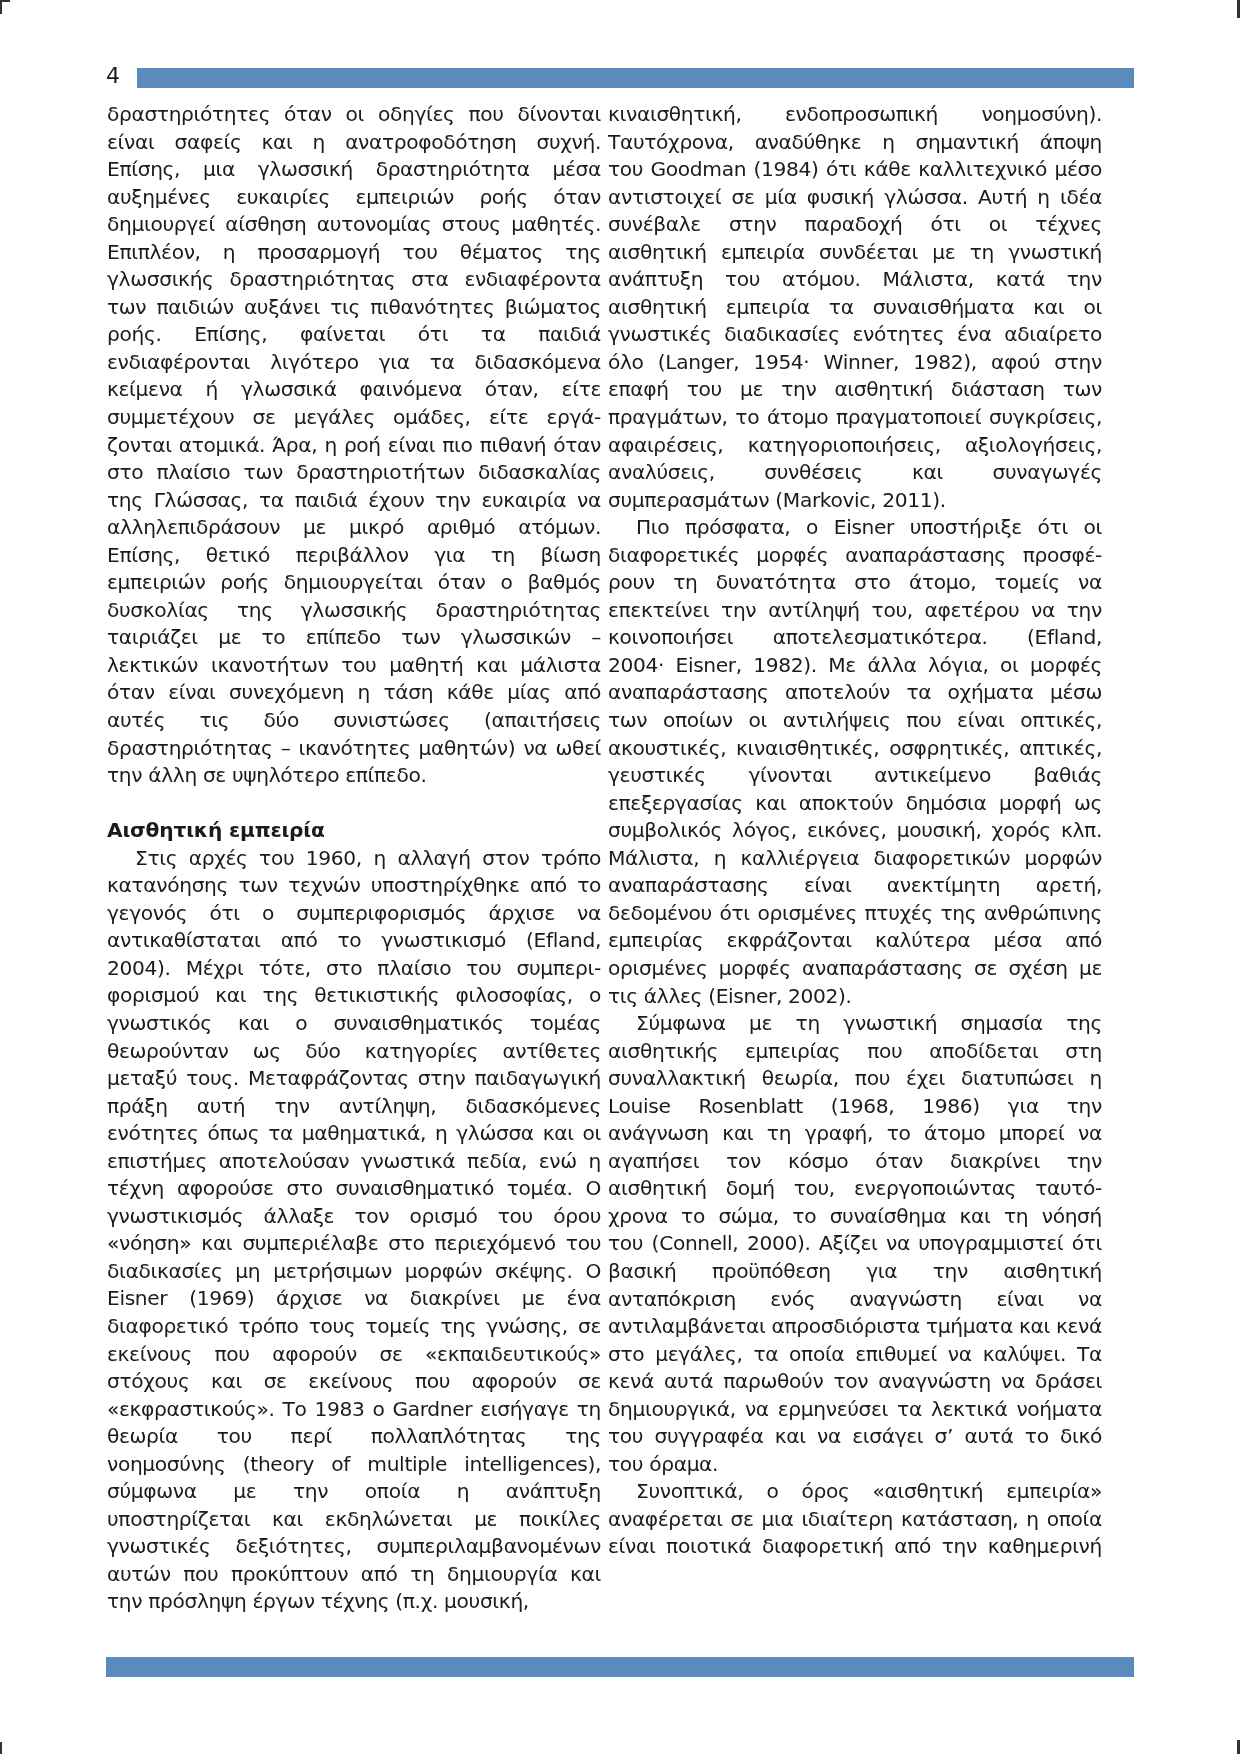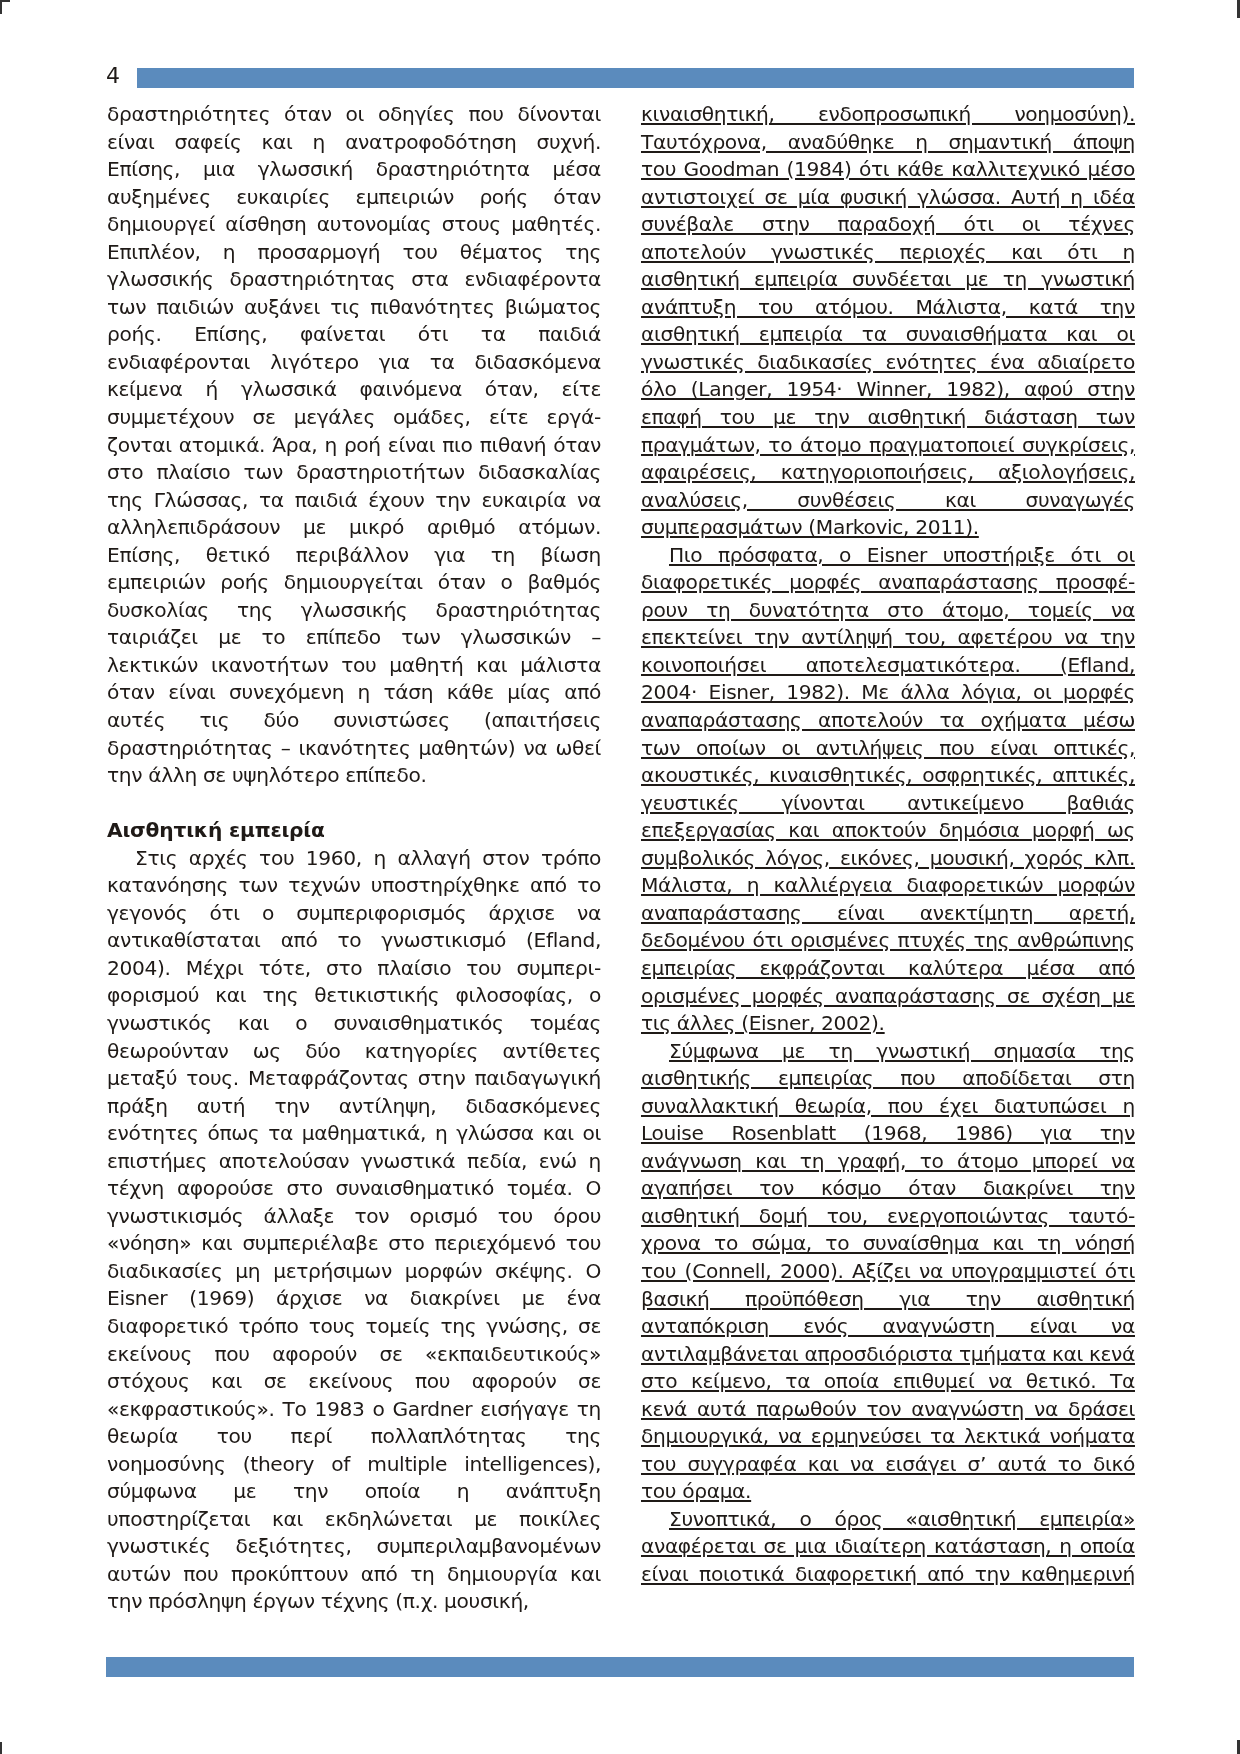--- a/index.html
+++ b/index.html
@@ -6,21 +6,21 @@
   body { width: 1240px; height: 1754px; position: relative; overflow: hidden;
          font-family: "DejaVu Sans", "Liberation Sans", sans-serif; color: #1f1a17; }
   .crop { position: absolute; background: #333; }
   .page-num { position: absolute; left: 106px; top: 62px; font-size: 22px; line-height: 28px; }
   .bar { position: absolute; background: #5b8bbd; }
   .bar.top { left: 137px; top: 68px; width: 997px; height: 20px; }
   .bar.bottom { left: 106px; top: 1657px; width: 1028px; height: 20px; }
   .col { position: absolute; top: 101px; width: 494px; font-size: 20.2px; line-height: 27.55px;
          text-align: justify; letter-spacing: -0.35px; word-spacing: 0px; }
   .col.left { left: 107px; }
-  .col.right { left: 641px; text-decoration: underline; }
+  .col.right { left: 608px; }
   .col p { margin: 0; }
   .col h2 { margin: 27.5px 0 0 0; font-size: 20.2px; line-height: 27.55px; font-weight: bold; letter-spacing: -0.2px; }
   .line { display: block; text-align: justify; text-align-last: justify; white-space: nowrap; overflow: visible; }
   .line.last { text-align-last: left; }
 </style>
 </head>
 <body>
 
 <div class="crop" style="left:0;top:0;width:10px;height:2px;"></div>
 <div class="crop" style="left:0;top:0;width:2px;height:14px;"></div>
@@ -92,21 +92,20 @@
     </p>
 </div>
 
 <div class="col right">
   <p id="rp1">
       <span class="line">κιναισθητική, ενδοπροσωπική νοημοσύνη).</span>
       <span class="line">Ταυτόχρονα, αναδύθηκε η σημαντική άποψη</span>
       <span class="line">του Goodman (1984) ότι κάθε καλλιτεχνικό μέσο</span>
       <span class="line">αντιστοιχεί σε μία φυσική γλώσσα. Αυτή η ιδέα</span>
       <span class="line">συνέβαλε στην παραδοχή ότι οι τέχνες</span>
-      <span class="line">αποτελούν γνωστικές περιοχές και ότι η</span>
       <span class="line">αισθητική εμπειρία συνδέεται με τη γνωστική</span>
       <span class="line">ανάπτυξη του ατόμου. Μάλιστα, κατά την</span>
       <span class="line">αισθητική εμπειρία τα συναισθήματα και οι</span>
       <span class="line">γνωστικές διαδικασίες ενότητες ένα αδιαίρετο</span>
       <span class="line">όλο (Langer, 1954· Winner, 1982), αφού στην</span>
       <span class="line">επαφή του με την αισθητική διάσταση των</span>
       <span class="line">πραγμάτων, το άτομο πραγματοποιεί συγκρίσεις,</span>
       <span class="line">αφαιρέσεις, κατηγοριοποιήσεις, αξιολογήσεις,</span>
       <span class="line">αναλύσεις, συνθέσεις και συναγωγές</span>
       <span class="line last">συμπερασμάτων (Markovic, 2011).</span>
@@ -137,21 +136,21 @@
       <span class="line">συναλλακτική θεωρία, που έχει διατυπώσει η</span>
       <span class="line">Louise Rosenblatt (1968, 1986) για την</span>
       <span class="line">ανάγνωση και τη γραφή, το άτομο μπορεί να</span>
       <span class="line">αγαπήσει τον κόσμο όταν διακρίνει την</span>
       <span class="line">αισθητική δομή του, ενεργοποιώντας ταυτό-</span>
       <span class="line">χρονα το σώμα, το συναίσθημα και τη νόησή</span>
       <span class="line">του (Connell, 2000). Αξίζει να υπογραμμιστεί ότι</span>
       <span class="line">βασική προϋπόθεση για την αισθητική</span>
       <span class="line">ανταπόκριση ενός αναγνώστη είναι να</span>
       <span class="line">αντιλαμβάνεται απροσδιόριστα τμήματα και κενά</span>
-      <span class="line">στο κείμενο, τα οποία επιθυμεί να θετικό. Τα</span>
+      <span class="line">στο μεγάλες, τα οποία επιθυμεί να καλύψει. Τα</span>
       <span class="line">κενά αυτά παρωθούν τον αναγνώστη να δράσει</span>
       <span class="line">δημιουργικά, να ερμηνεύσει τα λεκτικά νοήματα</span>
       <span class="line">του συγγραφέα και να εισάγει σ’ αυτά το δικό</span>
       <span class="line last">του όραμα.</span>
     </p>
   <p id="rp4" class="indent-first">
       <span class="line" style="padding-left: 28px;">Συνοπτικά, ο όρος «αισθητική εμπειρία»</span>
       <span class="line">αναφέρεται σε μια ιδιαίτερη κατάσταση, η οποία</span>
       <span class="line">είναι ποιοτικά διαφορετική από την καθημερινή</span>
     </p>

